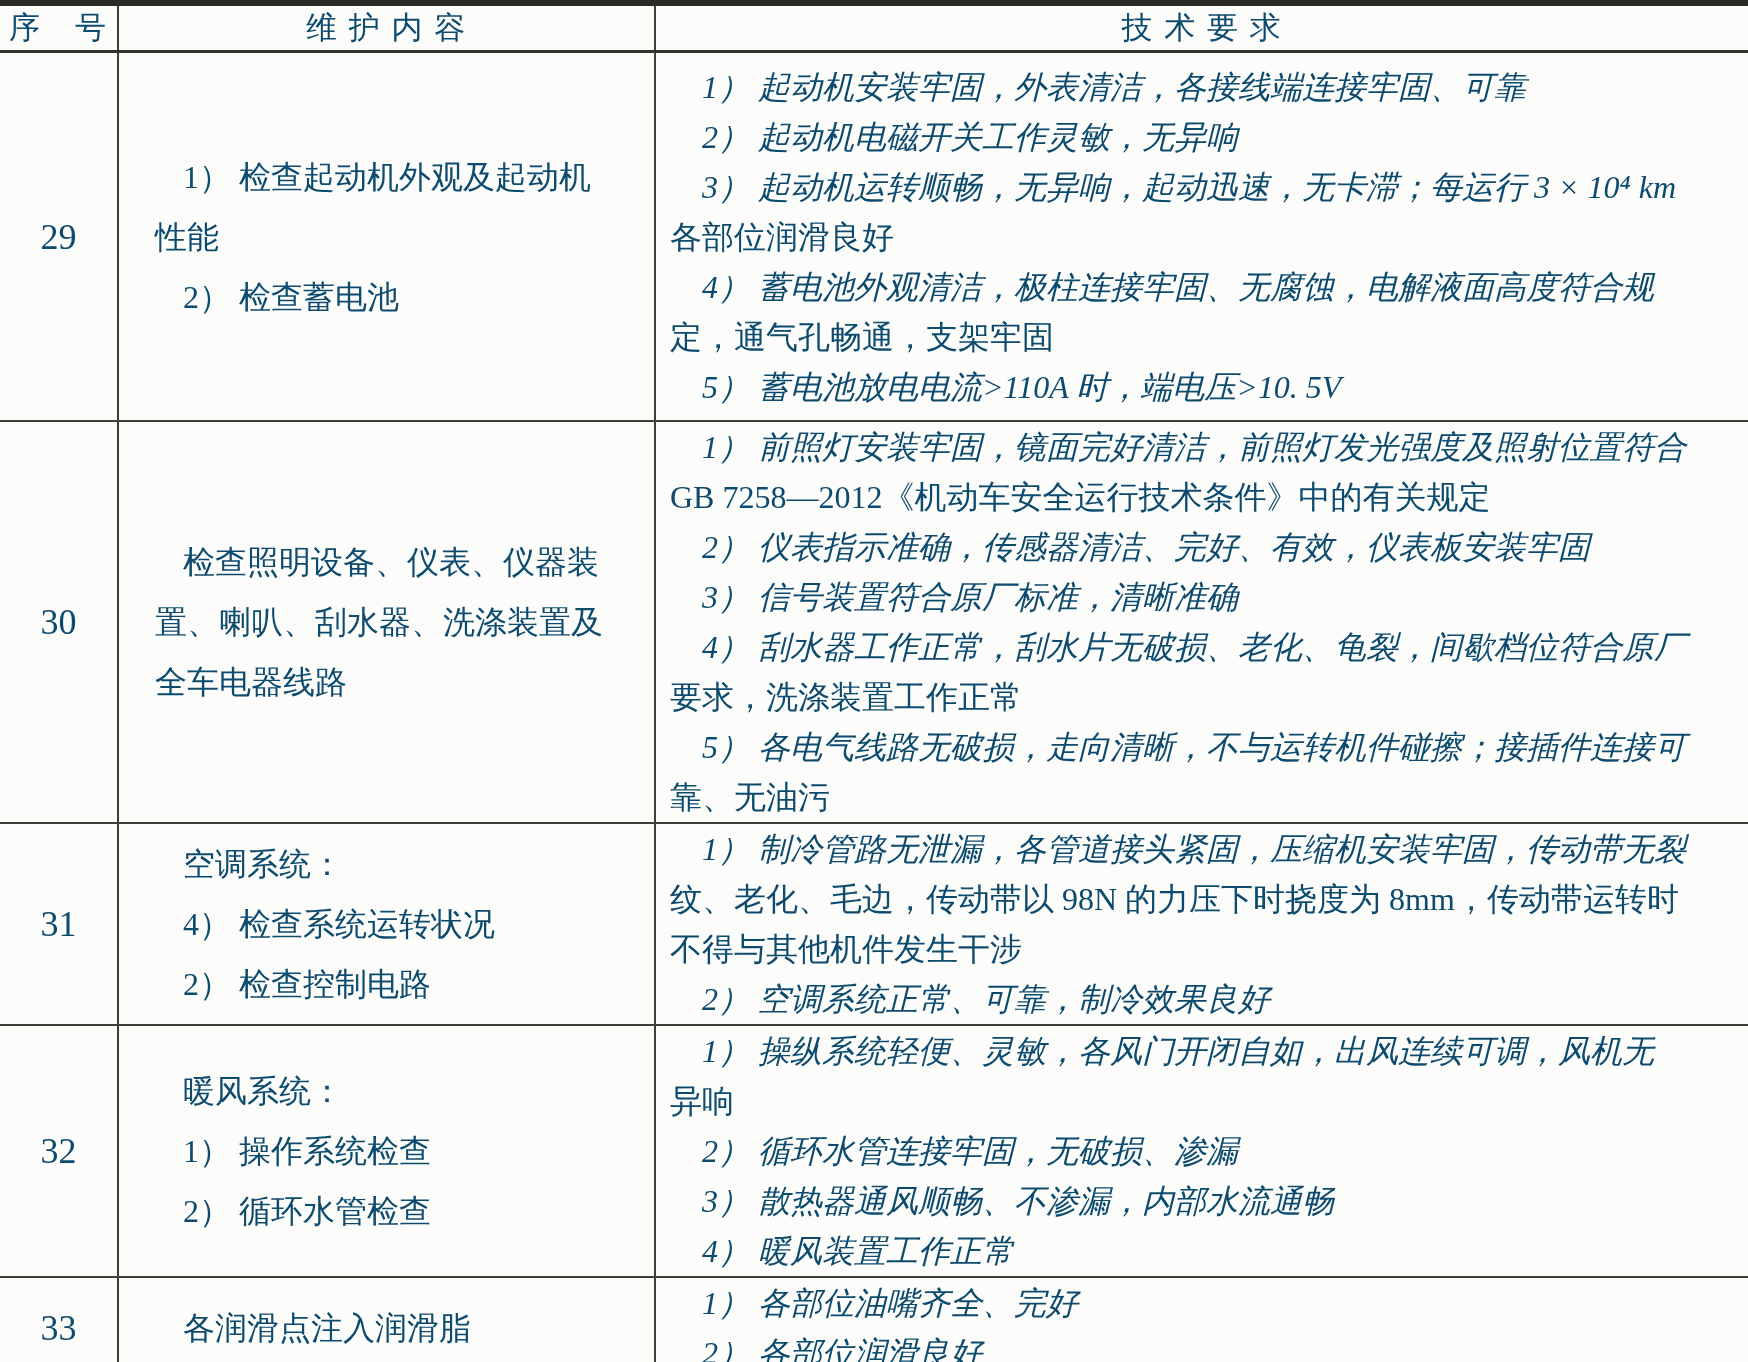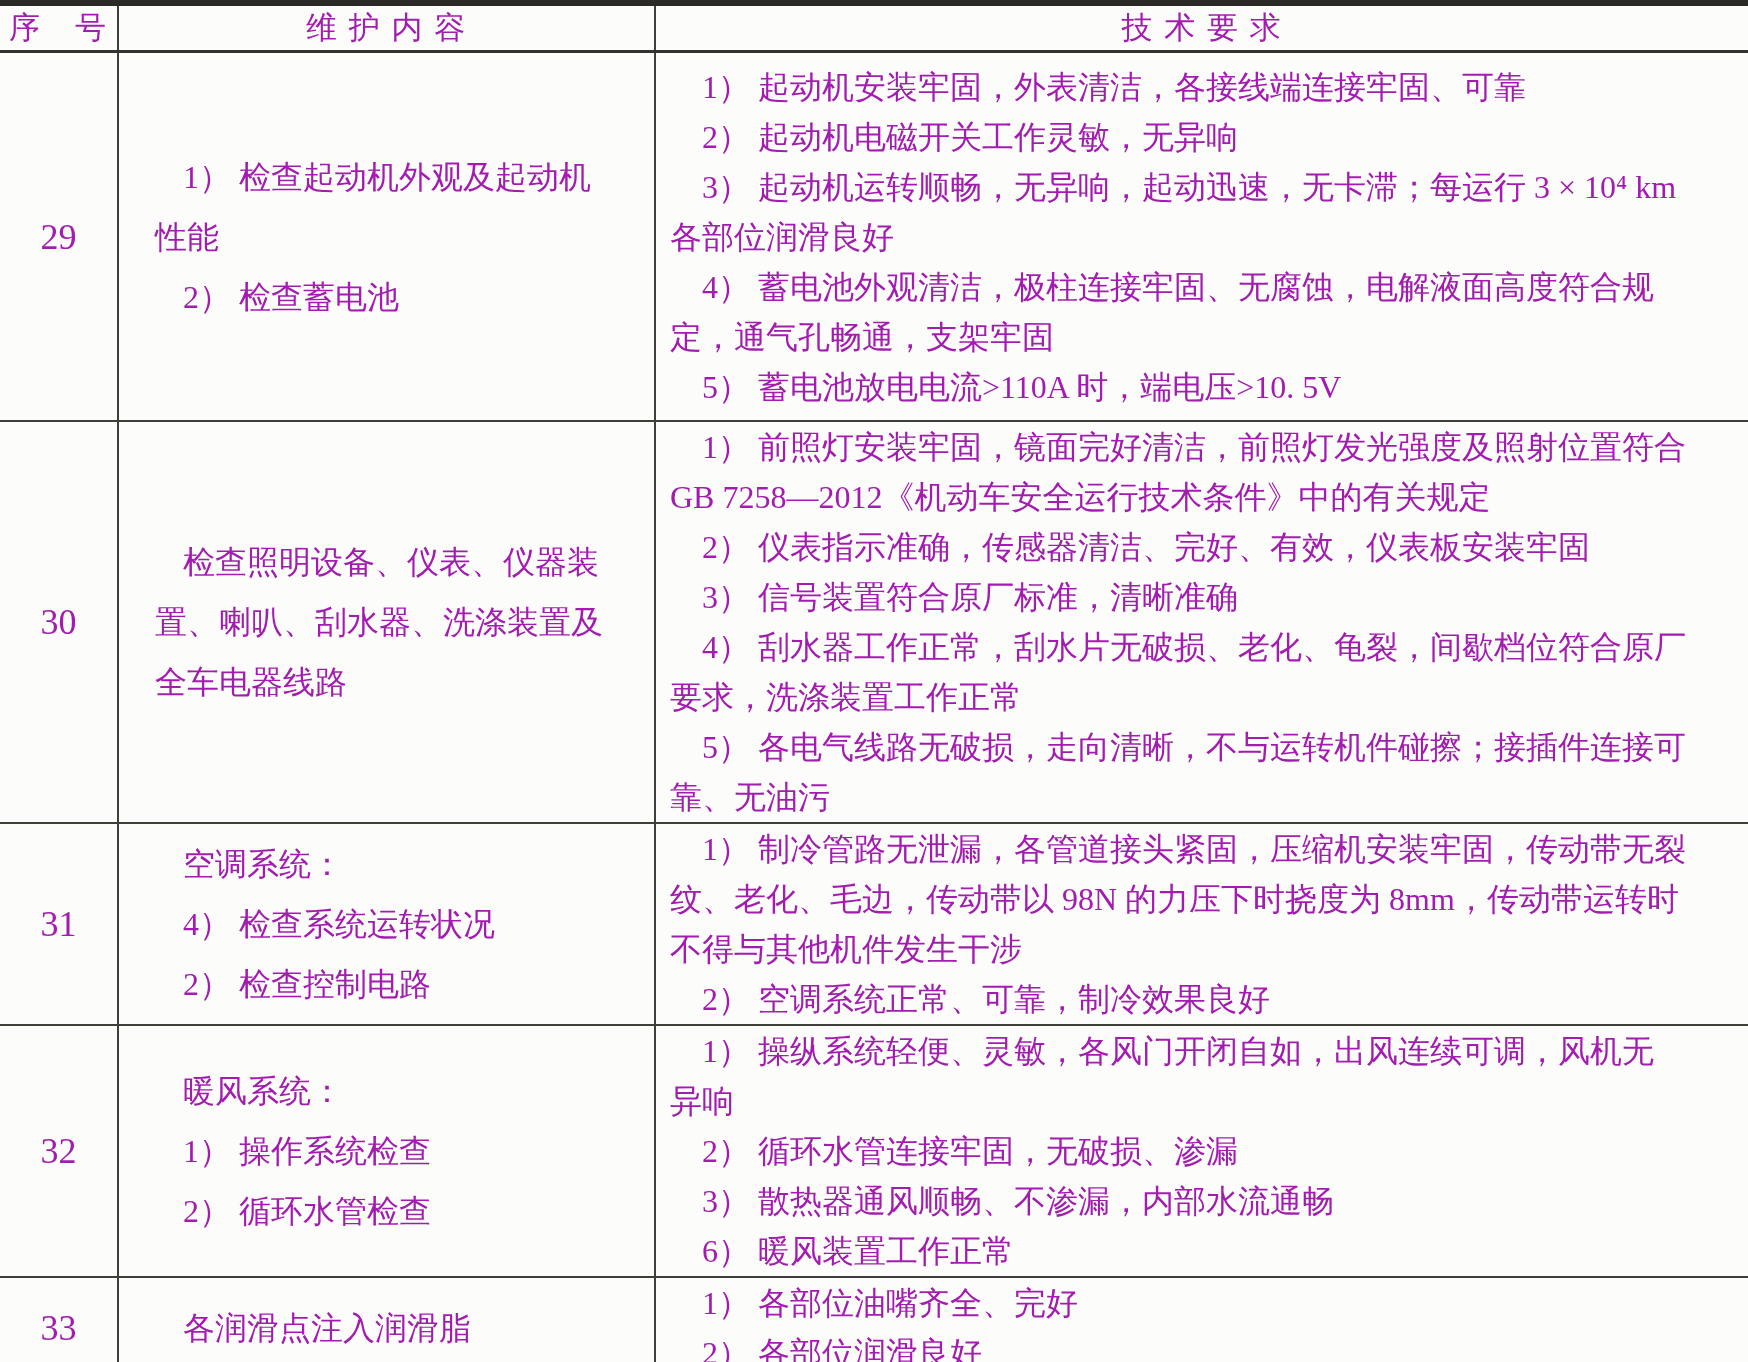--- a/index.html
+++ b/index.html
@@ -1,21 +1,21 @@
 <!DOCTYPE html>
 <html><head>
 <meta charset="utf-8">
 <style>
   html,body{margin:0;padding:0;background:#ffffff;}
   .page{
     position:relative;
     width:1748px;height:1362px;
     background:#fcfcfa;
     font-family:"Liberation Serif","DejaVu Serif",serif;
-    color:#a21caf;
+    color:#0c4a6e;
     overflow:hidden;
     box-sizing:border-box;
   }
   table.maint{
     width:1748px;
     border-collapse:collapse;
     table-layout:fixed;
     border-top:6px solid #2c2a26;
     border-bottom:8px solid #23211d;
   }
@@ -48,21 +48,21 @@
     padding-left:36px;
   }
   td.cell-req{
     font-size:32px;
     line-height:50px;
     padding-left:14px;
     padding-right:6px;
   }
   .line{white-space:nowrap;}
   td.cell-content .line.ind{text-indent:28px;}
-  td.cell-req .line.ind{text-indent:32px;}
+  td.cell-req .line.ind{text-indent:32px;font-style:italic;}
   
   tr.row-0 td{height:367px;}
   tr.row-1 td{height:400px;}
   tr.row-2 td{height:197px;}
   tr.row-3 td{height:246px;}
   tr.row-4 td{height:97px;}
 </style>
 </head>
 <body>
 
@@ -135,21 +135,21 @@
           <td class="cell-content b-right">
             <div class="line ind">暖风系统：</div>
             <div class="line ind">1） 操作系统检查</div>
             <div class="line ind">2） 循环水管检查</div>
           </td>
           <td class="cell-req">
             <div class="line ind">1） 操纵系统轻便、灵敏，各风门开闭自如，出风连续可调，风机无</div>
             <div class="line">异响</div>
             <div class="line ind">2） 循环水管连接牢固，无破损、渗漏</div>
             <div class="line ind">3） 散热器通风顺畅、不渗漏，内部水流通畅</div>
-            <div class="line ind">6） 暖风装置工作正常</div>
+            <div class="line ind">4） 暖风装置工作正常</div>
           </td>
         </tr>
         <tr class="row-4 last">
           <td class="cell-no b-right">33</td>
           <td class="cell-content b-right">
             <div class="line ind">各润滑点注入润滑脂</div>
           </td>
           <td class="cell-req">
             <div class="line ind">1） 各部位油嘴齐全、完好</div>
             <div class="line ind">2） 各部位润滑良好</div>

